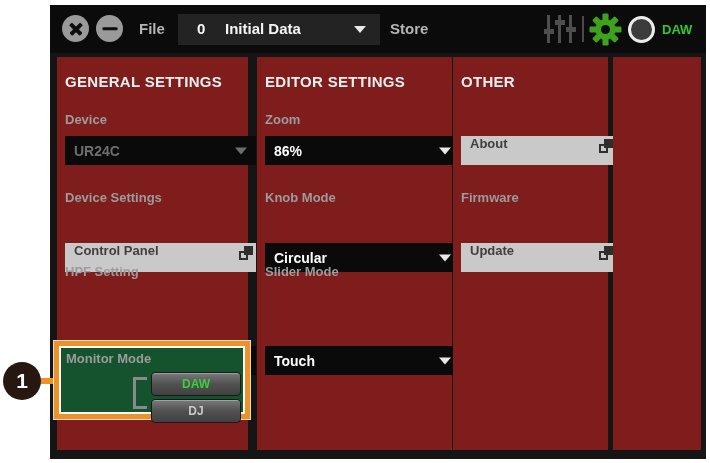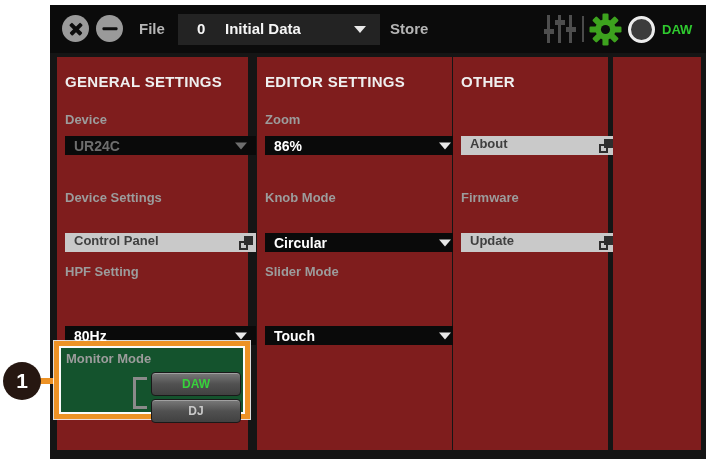--- a/index.html
+++ b/index.html
@@ -46,21 +46,21 @@
   .panel { position:absolute; top:4px; height:393px; background:#7f1d1d; }
   .p1 { left:7px;   width:191px; }
   .p2 { left:207px; width:195px; }
   .p3 { left:403px; width:155px; }
   .p4 { left:563px; width:88px;  }
 
   .hdr { position:absolute; left:8px; top:16px; font-size:15px; font-weight:700; color:#efefef;
          letter-spacing:.3px; white-space:nowrap; }
   .lbl { position:absolute; left:8px; color:#9c9c9c; font-size:13px; font-weight:700; white-space:nowrap; }
   .lbl-r1 { top:55px; } .lbl-r2 { top:133px; } .lbl-r3 { top:207px; }
-  .field { position:absolute; left:8px; right:8px; height:19px; }
+  .field { position:absolute; left:8px; right:8px; height:29px; }
   .fld-r1 { top:79px; } .fld-r2 { top:157px; } .fld-r3 { top:231px; }
 
   .dropdown { background:#0a0a0a; display:flex; align-items:center; padding:0 9px; color:#ffffff;
               font-weight:700; font-size:14px; position:relative; cursor:pointer; }
   .dropdown .dd-arrow { position:absolute; right:9px; top:50%; transform:translateY(-50%); }
   .dropdown.disabled { color:#6e6e6e; cursor:default; }
   .dropdown.disabled .dd-arrow { border-top-color:#6e6e6e; }
 
   .lightbtn { background:#c9c9c9; color:#3f3f3f; font-weight:700; font-size:13px; display:flex;
               align-items:flex-start; padding:0 9px; position:relative; cursor:pointer; }

